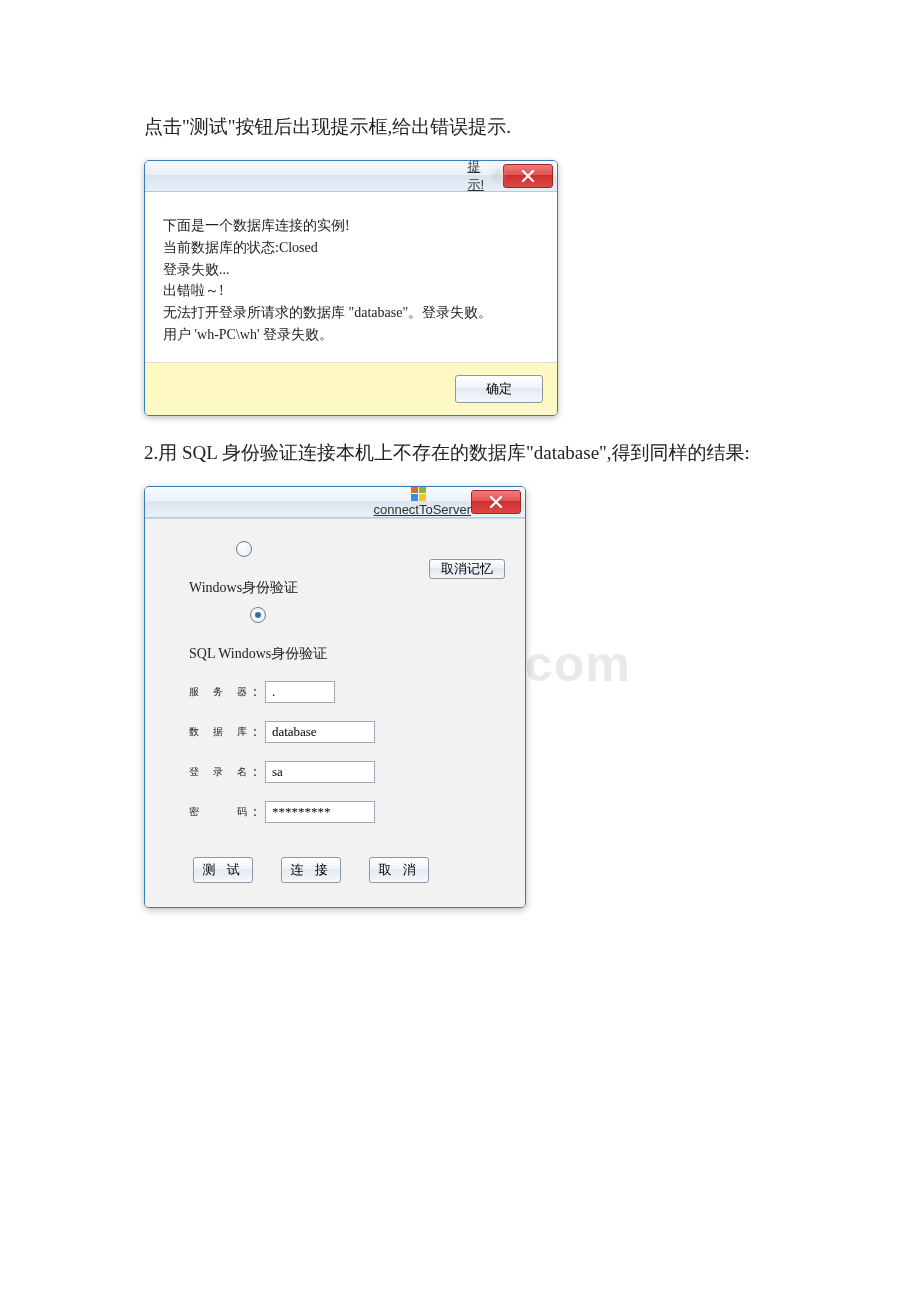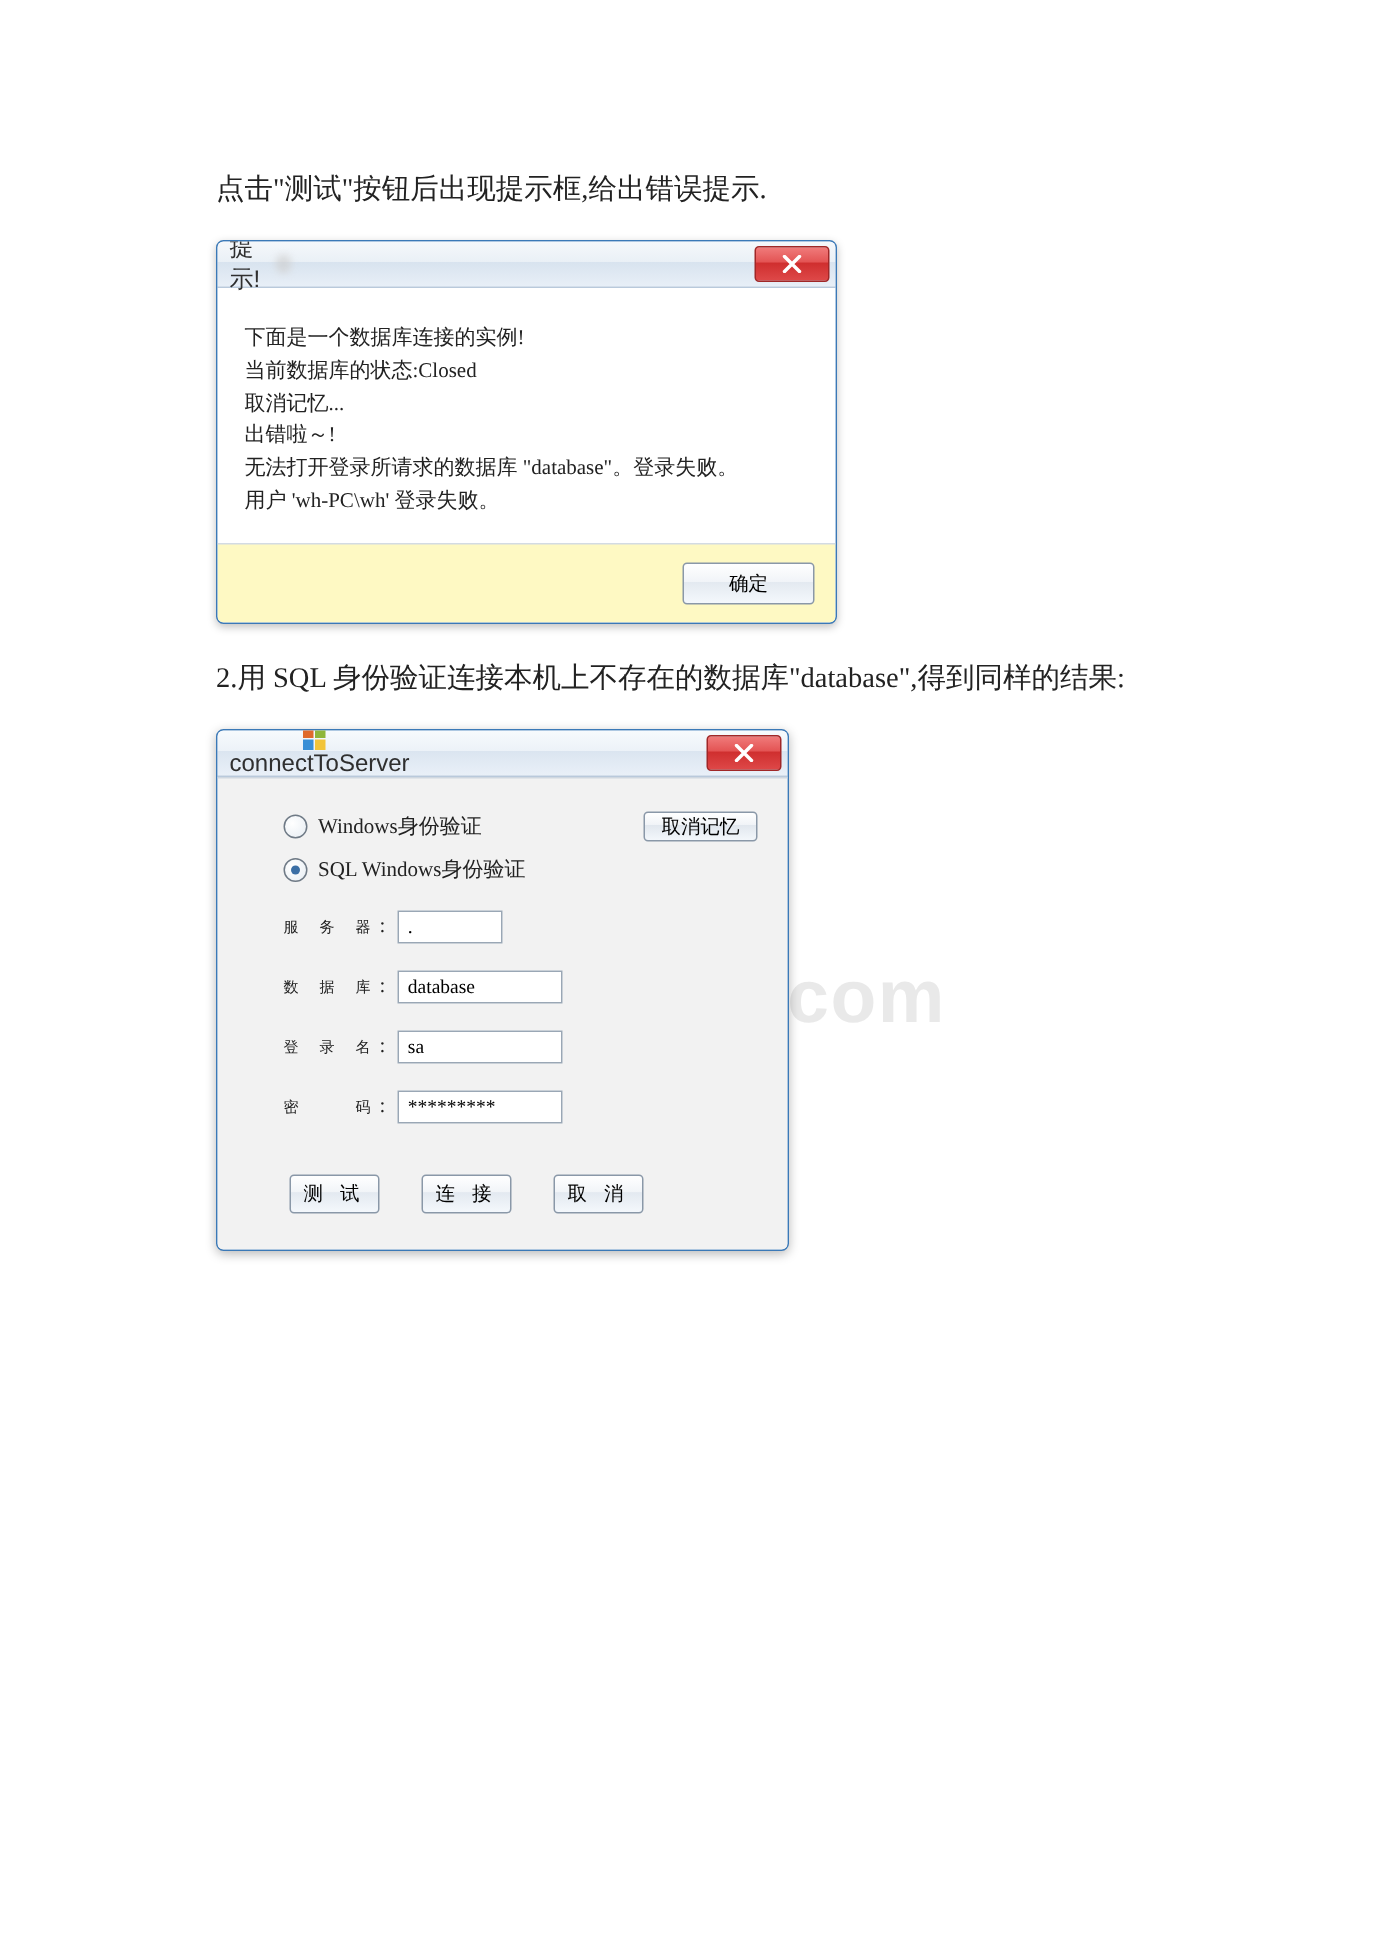--- a/index.html
+++ b/index.html
@@ -1,41 +1,41 @@
 <!DOCTYPE html>
 <html><head>
 <meta charset="utf-8">
 <style>
   html,body{margin:0;padding:0;background:#fff;font-family:"Microsoft YaHei","SimSun",Arial,sans-serif;color:#222;}
   .page{width:920px;min-height:1302px;box-sizing:border-box;padding:112px 144px 0 144px;position:relative;}
   .doc-text{font-size:19px;line-height:1.6;margin:0 0 18px 0;font-family:"SimSun","Times New Roman",serif;}
   
   .dlg{width:412px;border:1px solid #3b79b7;border-radius:5px;box-shadow:0 2px 6px rgba(0,0,0,.25);overflow:hidden;background:#f3f7fb;margin-bottom:22px;}
-  .titlebar{height:30px;display:flex;align-items:center;justify-content:space-between;padding:0 0 0 8px;background:linear-gradient(to bottom,#f5f8fb 0%,#eaf0f6 45%,#d8e3ef 46%,#e8eff7 100%);border-bottom:1px solid #b9c9db;font-size:16px;color:#2f2f2f;}
+  .titlebar{height:30px;display:flex;align-items:center;justify-content:flex-end;padding:0 0 0 8px;background:linear-gradient(to bottom,#f5f8fb 0%,#eaf0f6 45%,#d8e3ef 46%,#e8eff7 100%);border-bottom:1px solid #b9c9db;font-size:13px;color:#2f2f2f;text-decoration:underline;}
   .titlebar .blur{display:inline-block;width:46%;height:14px;margin-left:6px;background:radial-gradient(ellipse at center,#c3c3c3 0%,#d7d7d7 60%,transparent 80%);filter:blur(2px);opacity:.6;}
   .closebtn{width:48px;height:22px;margin-right:4px;border:1px solid #a02727;border-radius:3px;background:linear-gradient(to bottom,#f07b7b 0%,#e35353 45%,#cf2e2e 46%,#de4848 100%);display:flex;align-items:center;justify-content:center;cursor:pointer;}
   .closebtn svg{display:block;}
   .dlg-body{padding:23px 16px 16px 18px;background:#fff;font-size:14px;font-family:"SimSun","Microsoft YaHei";line-height:1.55;color:#222;}
   .dlg-body .msg-line{white-space:pre-wrap;}
   .dlg-footer{border-top:1px solid #d3dbe3;background:#fef9c3;padding:12px 14px;display:flex;justify-content:flex-end;}
   .winbtn{min-width:88px;height:28px;border:1px solid #8a98a8;border-radius:3px;background:linear-gradient(to bottom,#ffffff 0%,#f1f4f8 45%,#e3e9f0 46%,#f4f8fc 100%);font-size:13px;font-family:"SimSun";cursor:pointer;}
   
   .dlg2{width:380px;border:1px solid #3b79b7;border-radius:5px;box-shadow:0 2px 7px rgba(0,0,0,.28);overflow:hidden;background:#f3f7fb;position:relative;}
   .dlg2 .titlebar{background:linear-gradient(to bottom,#f7fafd 0%,#ecf2f8 45%,#dbe5f0 46%,#e9f0f8 100%);}
   .appicon{width:16px;height:16px;margin-right:6px;display:inline-block;position:relative;}
   .appicon .sq{position:absolute;width:7px;height:7px;}
   .appicon .a{left:0;top:0;background:#e06a2b;}
   .appicon .b{left:8px;top:0;background:#8fb63a;}
   .appicon .c{left:0;top:8px;background:#3a8fd6;}
   .appicon .d{left:8px;top:8px;background:#f2c43a;}
   .dlg2-body{padding:14px 20px 18px 20px;background:#f2f2f2;border-top:1px solid #cfd7e0;}
   .panel{background:#f2f2f2;}
   .radio-row{display:flex;align-items:center;justify-content:space-between;margin:8px 0 4px 24px;}
   .radio-row2{display:flex;align-items:center;margin:10px 0 4px 24px;}
-  .radio{display:flex;align-items:center;gap:7px;font-size:14px;font-family:"SimSun";}
+  .radio{display:flex;align-items:center;gap:22px;font-size:14px;font-family:"SimSun";flex-direction:column;}
   .rcircle{width:14px;height:14px;border:1px solid #6f7a86;border-radius:50%;background:radial-gradient(circle at 35% 35%,#fff,#e7edf3);display:flex;align-items:center;justify-content:center;}
   .rcircle.sel::after{content:"";width:6px;height:6px;border-radius:50%;background:#3a6ea5;}
   .small-btn{height:20px;border:1px solid #8a98a8;border-radius:3px;background:linear-gradient(to bottom,#ffffff 0%,#f0f3f7 45%,#e1e7ee 46%,#f3f7fb 100%);font-size:13px;font-family:"SimSun";padding:0 11px;cursor:pointer;}
   .field-row{display:flex;align-items:center;margin:18px 0 0 24px;}
   .field-row .flabel{width:58px;font-size:10px;font-family:"SimSun";text-align:justify;text-align-last:justify;margin-right:6px;}
   .field-row .colon{margin-right:8px;font-size:14px;font-family:"SimSun";}
   .txt{height:22px;width:110px;border:1px solid #9aa7b5;background:#fff;font-size:13px;font-family:"SimSun";padding:0 6px;box-sizing:border-box;}
   .txt.sm{width:70px;}
   .btnrow{display:flex;gap:28px;margin:34px 0 6px 28px;}
   .btnrow .winbtn{min-width:60px;height:26px;letter-spacing:4px;}
@@ -58,21 +58,21 @@
       </span>
       <span class="closebtn">
         <svg width="14" height="12" viewBox="0 0 14 12">
           <path d="M2 1 L12 11 M12 1 L2 11" stroke="#fff" stroke-width="2.3" stroke-linecap="round"></path>
         </svg>
       </span>
     </div>
     <div class="dlg-body">
       <div class="msg-line">下面是一个数据库连接的实例!</div>
       <div class="msg-line">当前数据库的状态:Closed</div>
-      <div class="msg-line">取消记忆...</div>
+      <div class="msg-line">登录失败...</div>
       <div class="msg-line">出错啦～!</div>
       <div class="msg-line">无法打开登录所请求的数据库 "database"。登录失败。</div>
       <div class="msg-line">用户 'wh-PC\wh' 登录失败。</div>
     </div>
     <div class="dlg-footer">
       <button class="winbtn">确定</button>
     </div>
   </div>
 
   <p class="doc-text">2.用 SQL 身份验证连接本机上不存在的数据库"database",得到同样的结果:</p>

